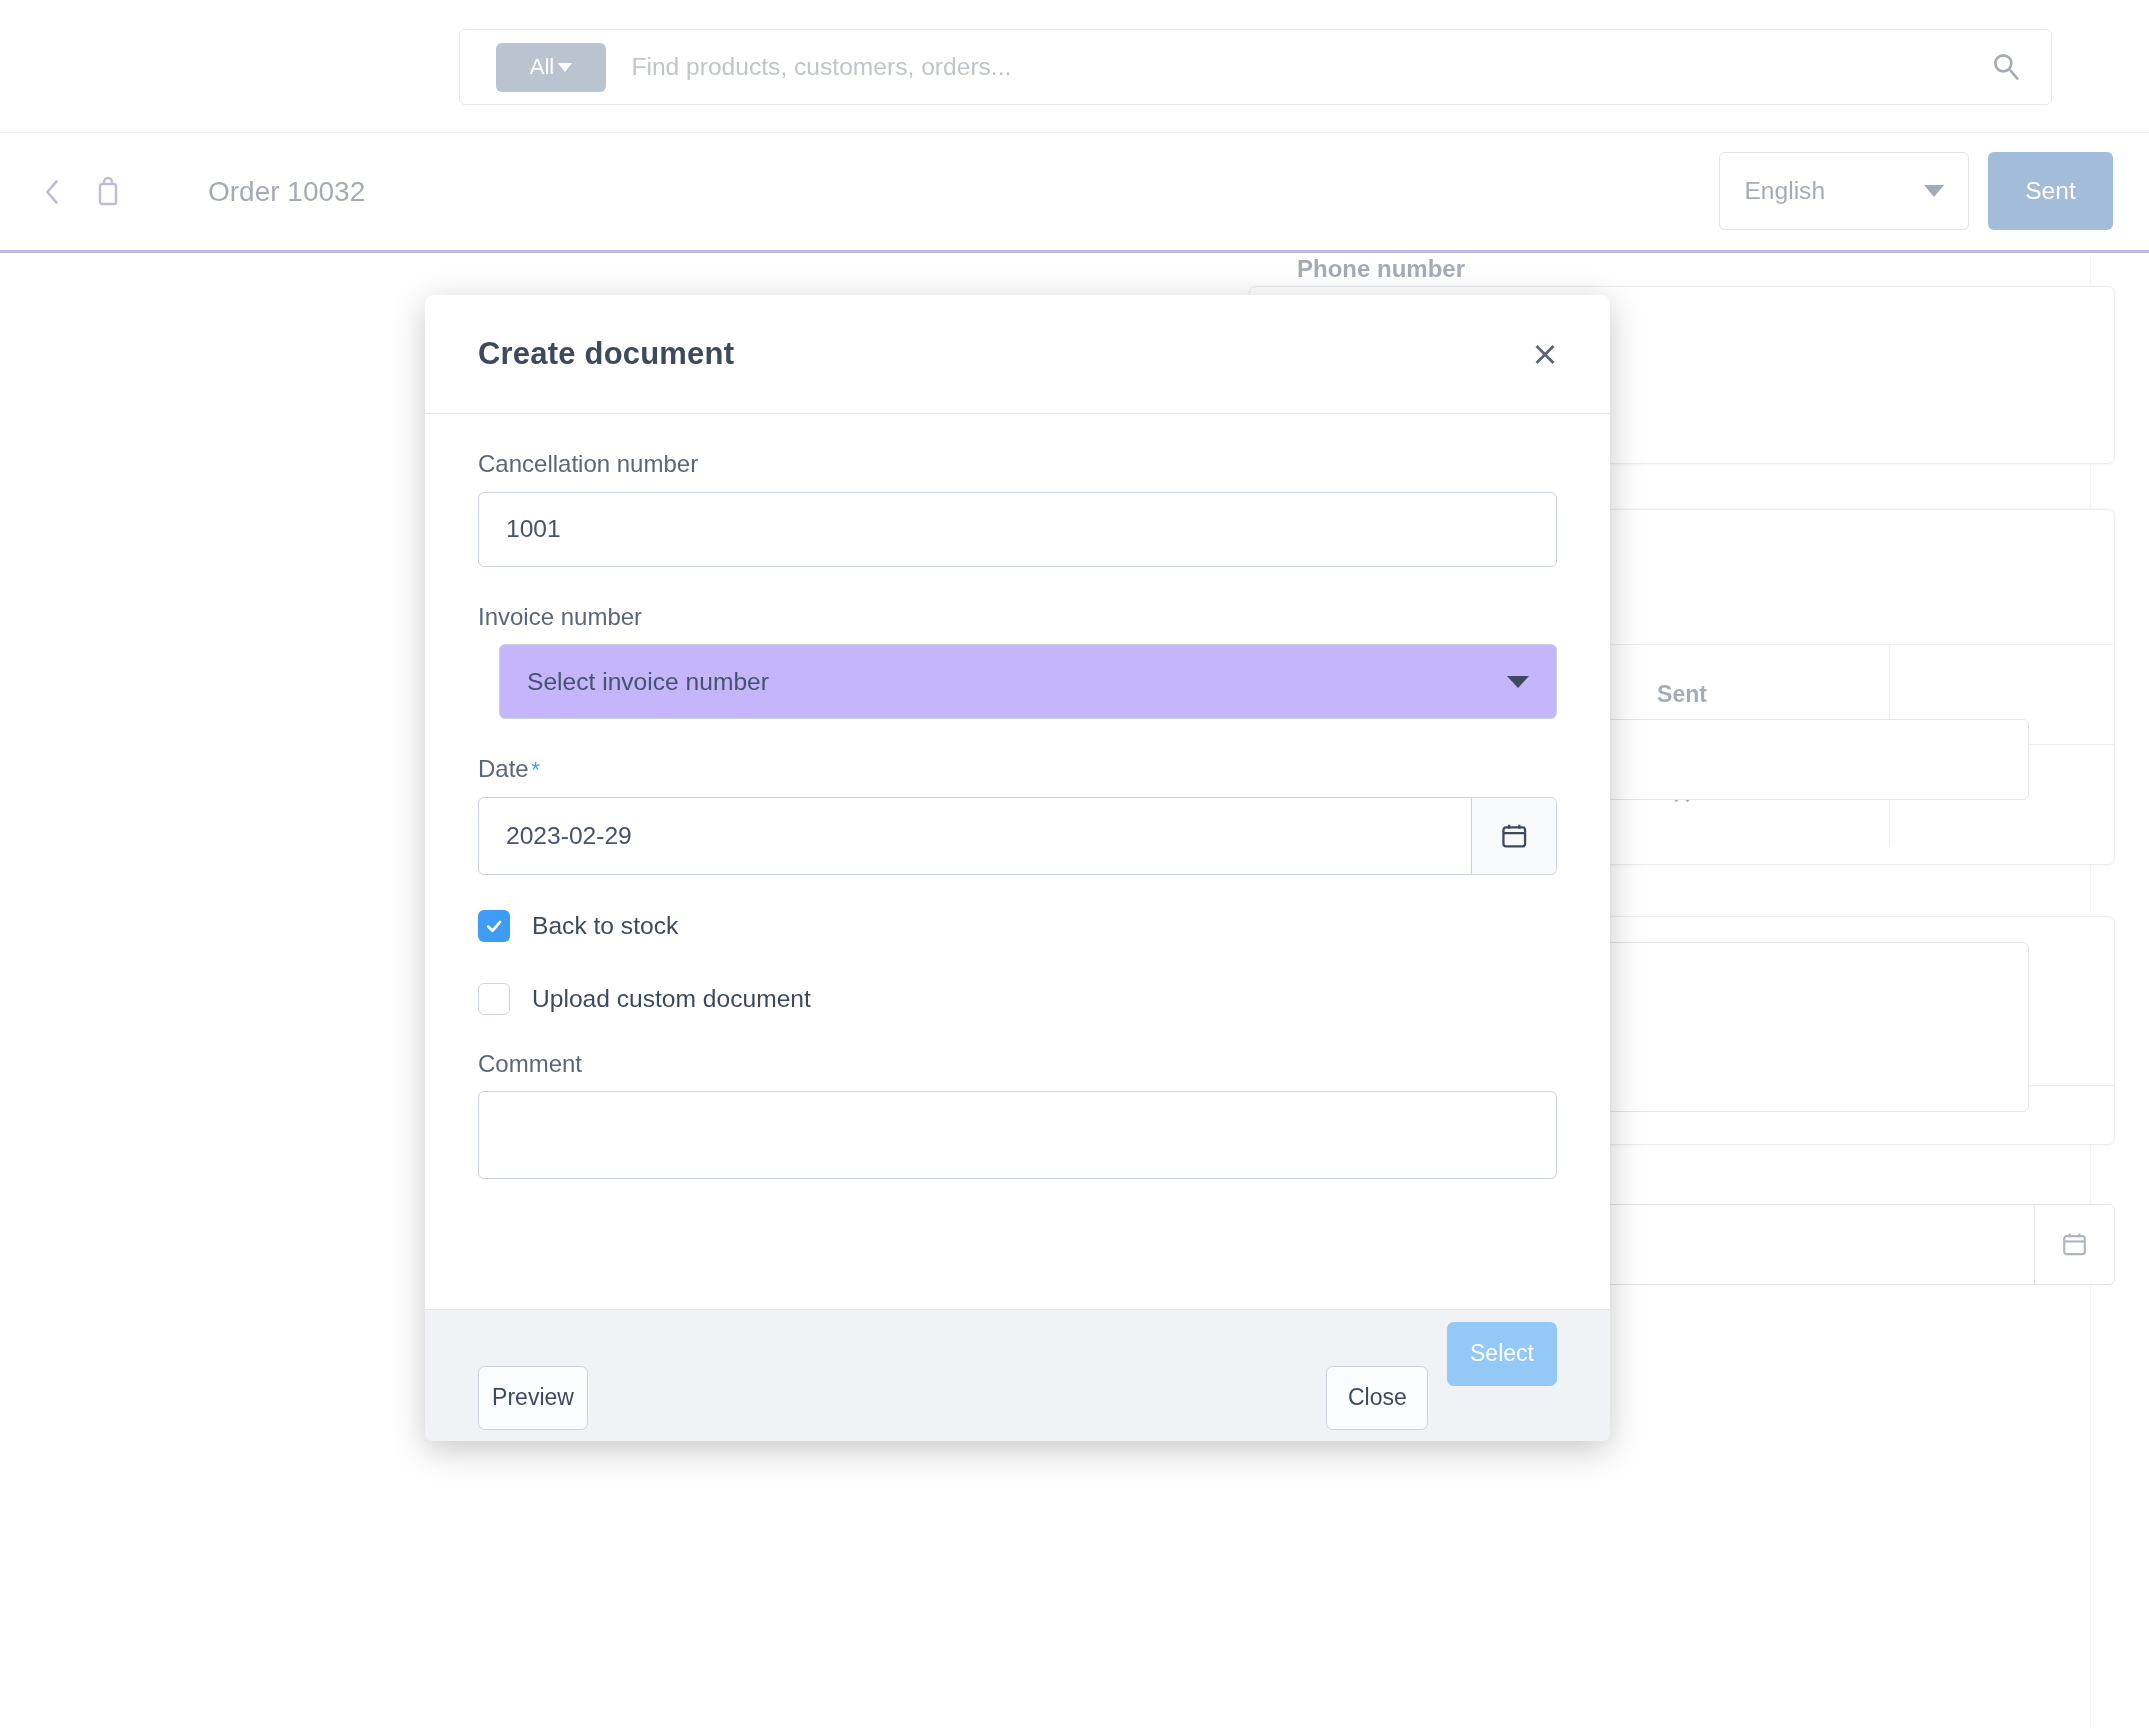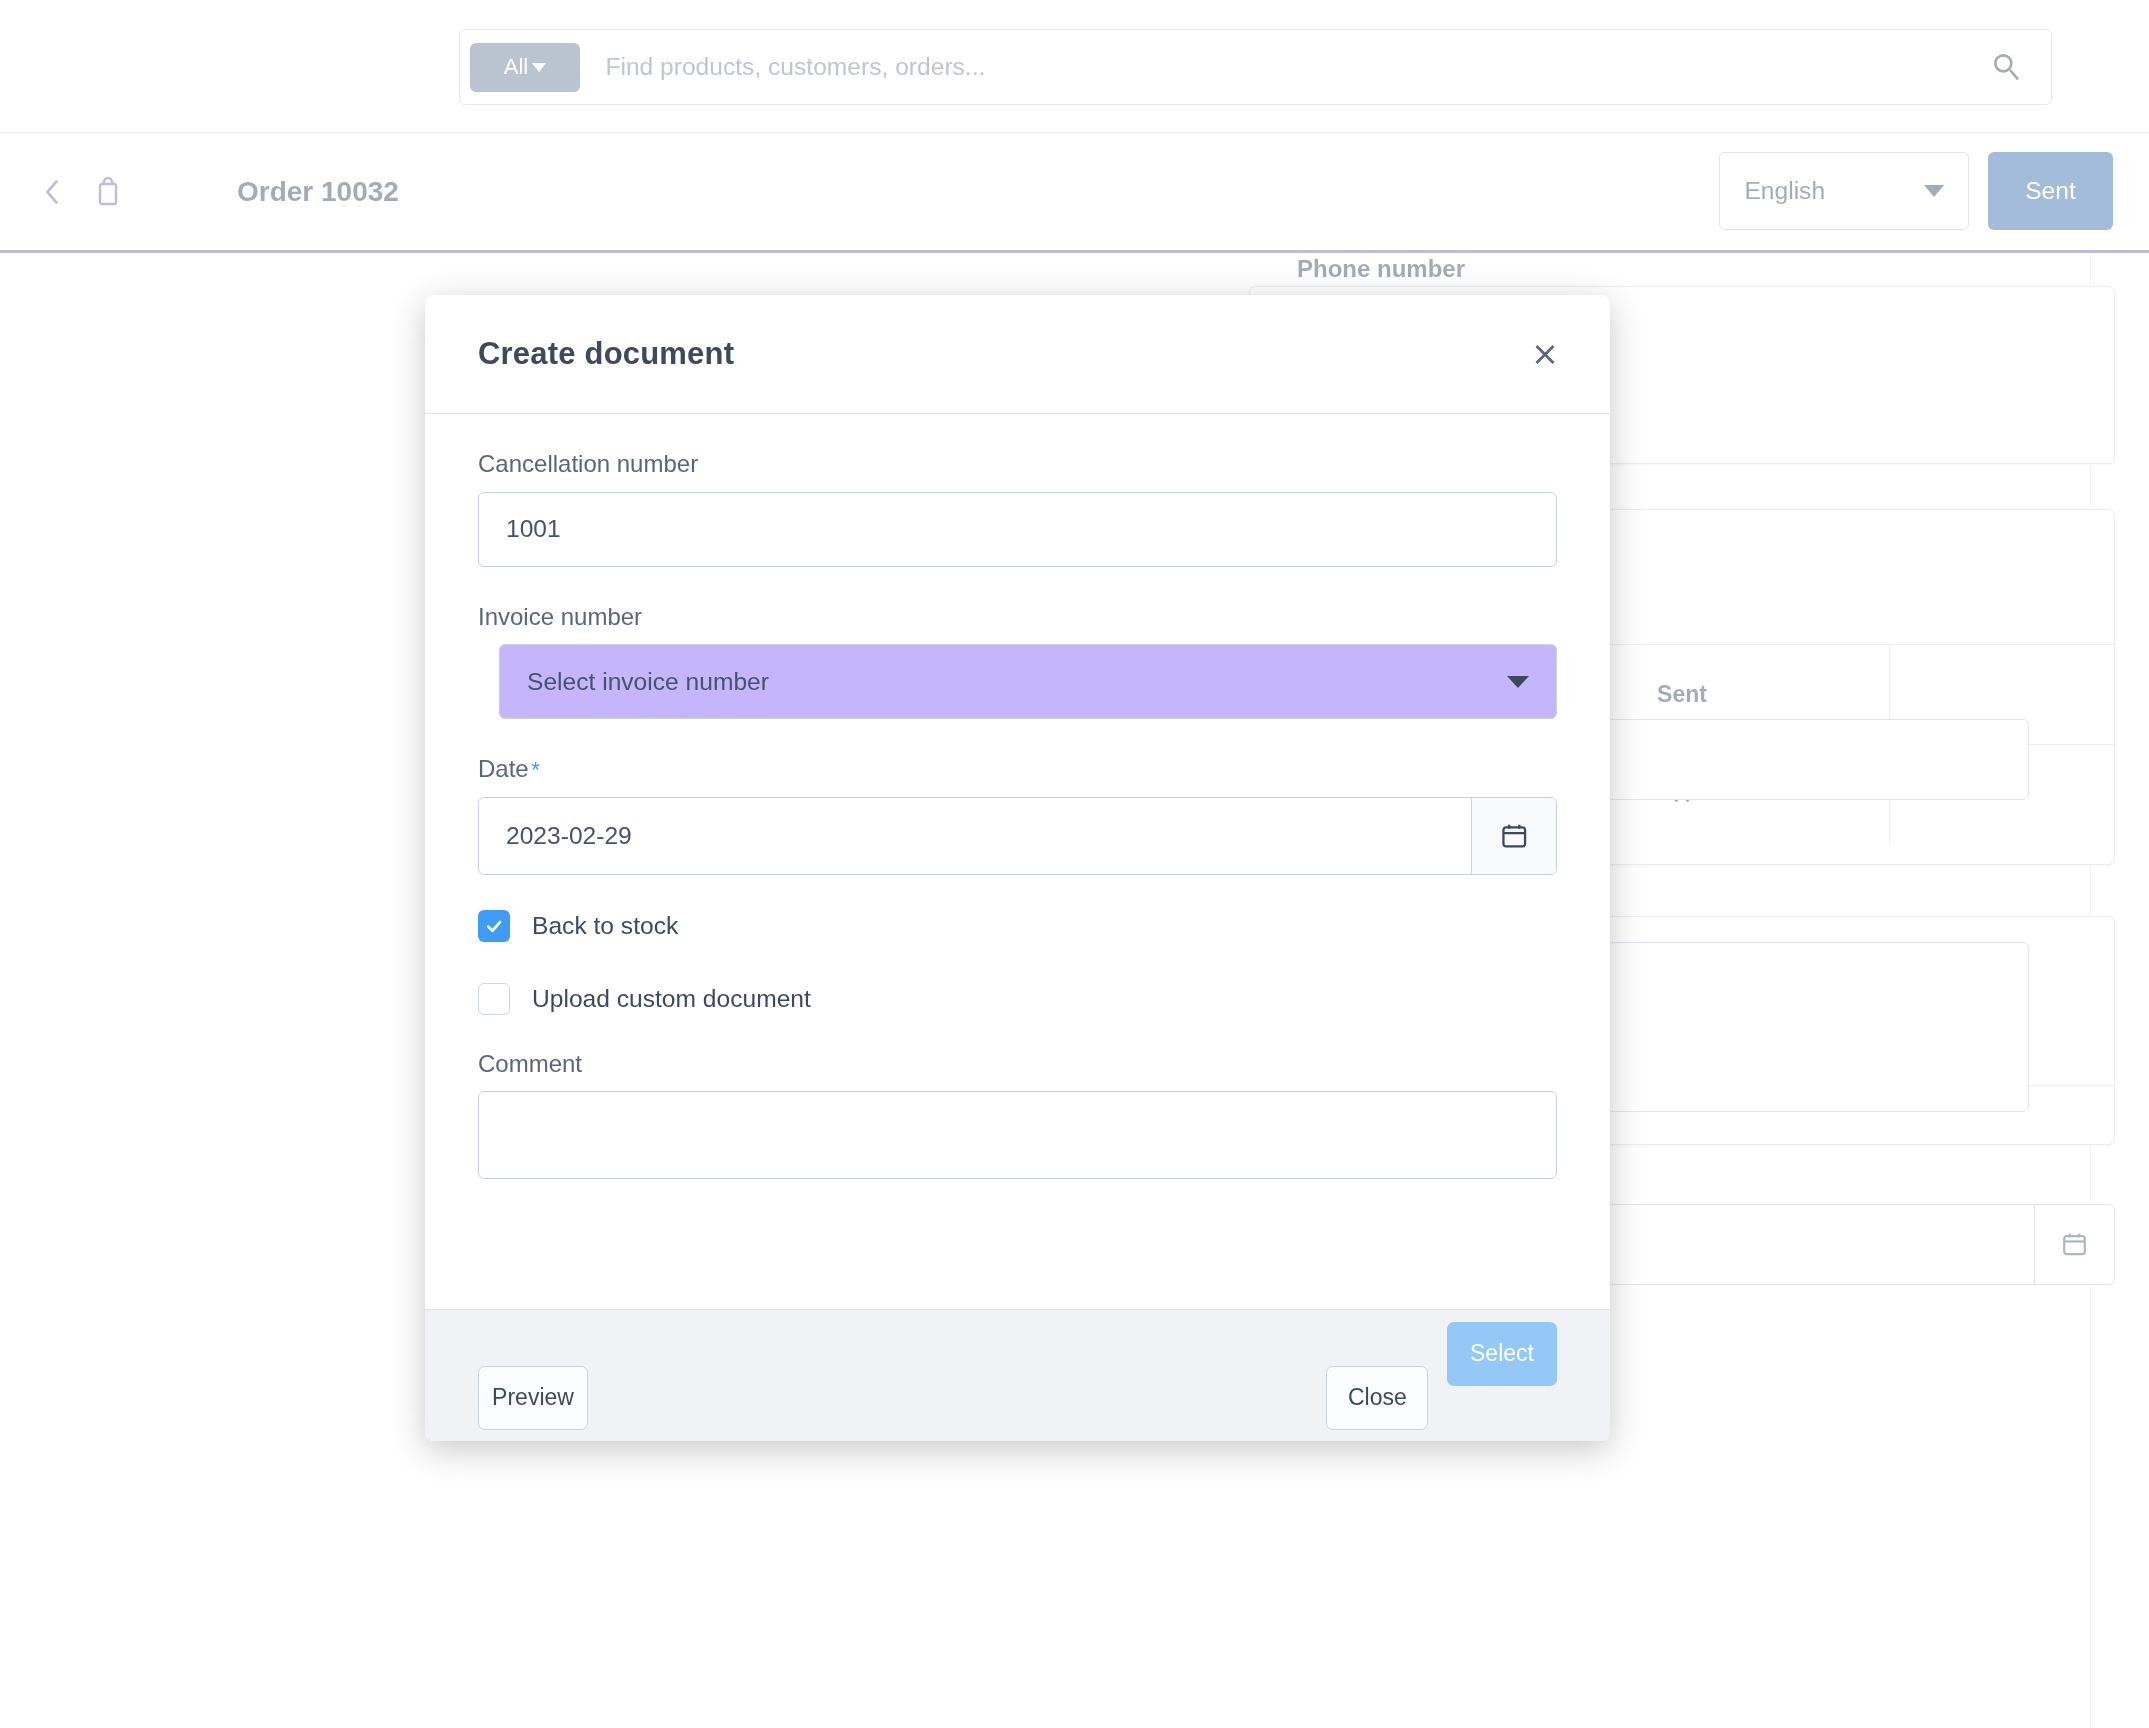--- a/index.html
+++ b/index.html
@@ -35,21 +35,21 @@
     position: absolute;
     left: 459px; top: 29px;
     width: 1593px; height: 76px;
     border: 0.8px solid #c2c9d6;
     border-radius: 6px;
     background: #fff;
     display: flex;
     align-items: center;
   }
   .search-scope {
-    margin-left: 10px;
+    margin-left: 36px;
     background: #5d7290;
     color: #ffffff;
     border-radius: 6px;
     height: 49px;
     min-width: 110px;
     display: flex;
     align-items: center;
     justify-content: center;
     gap: 4px;
     font-size: 22px;
@@ -85,23 +85,23 @@
     margin-left: 36px;
     color: #6b5fa8;
     display: flex; align-items: center;
   }
   .ob-bag {
     margin-left: 22px;
     color: #6b5fa8;
     display: flex; align-items: center;
   }
   .ob-title {
-    margin-left: 113px;
+    margin-left: 84px;
     font-size: 28px;
-    font-weight: bold;
+    font-weight: normal;
     color: #2c3a4f;
   }
   .ob-right {
     position: absolute;
     right: 36px; top: 18.6px;
     display: flex; align-items: center; gap: 18.6px;
   }
   .lang-select {
     width: 250px; height: 78px;
     border: 0.8px solid #b6bdc9;

